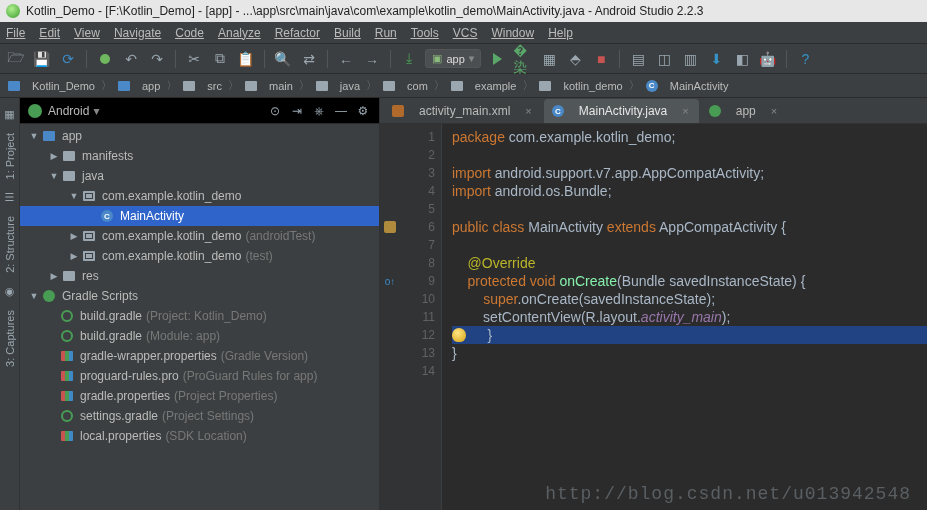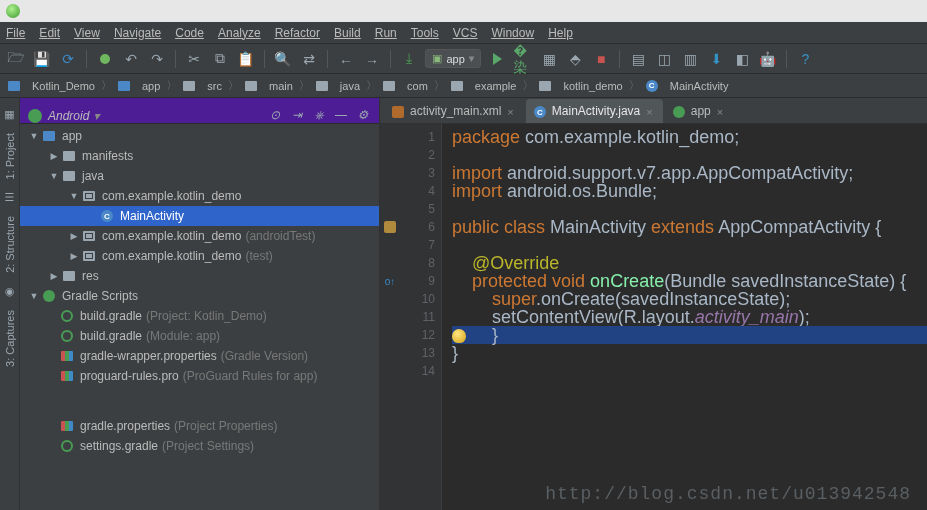--- a/index.html
+++ b/index.html
@@ -32,21 +32,21 @@
 
   
   .workarea { display: flex; height: 412px; }
 
   
   .lefttabs { width: 20px; background: #3c3f41; border-right: 1px solid #323232; display: flex; flex-direction: column; align-items: center; padding-top: 10px; gap: 8px; font-size: 11px; color: #9aa7b0; }
   .vtab { writing-mode: vertical-rl; transform: rotate(180deg); cursor: pointer; padding: 4px 2px; }
 
   
   .projectpane { width: 360px; background: #3c3f41; border-right: 1px solid #323232; display: flex; flex-direction: column; }
-  .projhead { height: 26px; display: flex; align-items: flex-end; padding: 0 8px; background: #4c1d95; border-bottom: 1px solid #2b2b2b; font-size: 12px; color: #bbb; font-style: italic; }
+  .projhead { height: 26px; display: flex; align-items: center; padding: 0 8px; background: #000000; border-bottom: 1px solid #2b2b2b; font-size: 12px; color: #bbb; }
   .projhead .spacer { flex: 1; }
   .projhead .hic { width: 16px; height: 16px; margin-left: 6px; cursor: pointer; color: #9aa7b0; display: flex; align-items: center; justify-content: center; font-size: 12px; }
   .tree { flex: 1; overflow: auto; padding: 2px 0 8px 0; font-size: 12px; }
   .node { display: flex; align-items: center; height: 20px; padding-right: 8px; white-space: nowrap; cursor: pointer; }
   .node.selected { background: #2f65ca; color: #fff; }
   .tw { display: inline-flex; width: 12px; height: 12px; align-items: center; justify-content: center; color: #9aa7b0; font-size: 9px; margin-right: 2px; }
   .tw::before { content: "▶"; }
   .tw.open::before { content: "▼"; }
   .nic { width: 14px; display: inline-flex; align-items: center; justify-content: center; margin-right: 6px; }
   .label { color: #bbb; }
@@ -55,47 +55,48 @@
   .mod-ic { width: 12px; height: 10px; background: #4a88c7; border-radius: 1px; position: relative; }
   .gradle-ic { width: 12px; height: 12px; border-radius: 50%; border: 2px solid #499c54; box-sizing: border-box; }
   .prop-ic { width: 12px; height: 10px; background: linear-gradient(90deg,#c75450 33%,#499c54 33% 66%,#3d8ac7 66%); border-radius: 1px; }
   .pkg-ic { width: 12px; height: 10px; background: #9aa7b0; border-radius: 1px; position: relative; }
   .pkg-ic::after{content:"";position:absolute;left:2px;top:2px;width:8px;height:6px;border:1px solid #3c3f41;box-sizing:border-box;}
   .green-circle { width: 12px; height: 12px; border-radius: 50%; background: #499c54; }
 
   
   .editorpane { flex: 1; background: #2b2b2b; display: flex; flex-direction: column; position: relative; }
   .tabs { height: 26px; background: #3c3f41; display: flex; align-items: flex-end; padding-left: 4px; border-bottom: 1px solid #323232; }
-  .tab { display: flex; align-items: flex-end; gap: 6px; padding: 5px 10px 5px 8px; font-size: 12px; color: #bbb; border-top-left-radius: 4px; border-top-right-radius: 4px; margin-right: 2px; cursor: pointer; position: relative; }
+  .tab { display: flex; align-items: center; gap: 15px; padding: 5px 10px 5px 8px; font-size: 12px; color: #bbb; border-top-left-radius: 4px; border-top-right-radius: 4px; margin-right: 2px; cursor: pointer; position: relative; }
   .tab.active { background: #515658; color: #e6e6e6; }
   .tab .x { color: #888; font-size: 11px; }
   .xml-ic { width: 12px; height: 12px; background: #af6a2c; border-radius: 2px; }
   .circ-ic { width: 12px; height: 12px; border-radius: 50%; background: #499c54; }
 
   .editbody { flex: 1; display: flex; overflow: hidden; }
   .gutter { width: 42px; background: #313335; border-right: 1px solid #3c3f41; text-align: right; padding: 4px 6px 0 0; color: #606366; font-family: Consolas, monospace; font-size: 12px; line-height: 18px; position: relative; }
   .gutter .ln { height: 18px; position: relative; }
   .gutterL { width: 20px; background: #313335; padding-top: 4px; }
   .gutterL .gl { height: 18px; display: flex; align-items: center; justify-content: center; }
-  .codearea { flex: 1; font-family: Consolas, monospace; font-size: 18px; line-height: 18px; padding: 4px 0 4px 10px; color: #a9b7c6; position: relative; }
+  .codearea { flex: 1; font-family: Consolas, monospace; font-size: 14px; line-height: 18px; padding: 4px 0 4px 10px; color: #a9b7c6; position: relative; }
   .codeline { height: 18px; white-space: pre; }
   .kw { color: #cc7832; }
   .ann { color: #bbb529; }
   .fn { color: #86efac; }
   .field { color: #9876aa; font-style: italic; }
   .hl-line { background: #214283; display: inline-block; width: 100%; }
   .bulb { width: 14px; height: 14px; background: radial-gradient(circle at 40% 35%, #ffe680, #d4a017); border-radius: 50% 50% 45% 45%; display: inline-block; }
 
   .watermark { position: absolute; right: 16px; bottom: 6px; color: #5a5f63; font-family: "Courier New", monospace; font-size: 18px; letter-spacing: 1px; }
 </style>
 </head>
 <body>
 
 <div class="titlebar">
   <span class="ic"></span>
+  <span>Kotlin_Demo - [F:\Kotlin_Demo] - [app] - ...\app\src\main\java\com\example\kotlin_demo\MainActivity.java - Android Studio 2.2.3</span>
 </div>
 
 <div class="menubar" id="menubar">
     <span><u>F</u>ile</span>
     <span><u>E</u>dit</span>
     <span><u>V</u>iew</span>
     <span><u>N</u>avigate</span>
     <span><u>C</u>ode</span>
     <span><u>A</u>nalyze</span>
     <span><u>R</u>efactor</span>
@@ -313,35 +314,43 @@
           <span class="hint"> (Gradle Version)</span>
         </div>
         <div class="node" style="padding-left: 28px;">
           <span style="width:12px;display:inline-block"></span>
           <span class="nic">
             <span class="prop-ic"></span>
           </span>
           <span class="label">proguard-rules.pro</span>
           <span class="hint"> (ProGuard Rules for app)</span>
         </div>
-        <div class="node" style="padding-left: 28px; margin-top: 30px;">
+        <div class="node" style="padding-left: 28px;">
           <span style="width:12px;display:inline-block"></span>
           <span class="nic">
             <span class="prop-ic"></span>
           </span>
           <span class="label">gradle.properties</span>
           <span class="hint"> (Project Properties)</span>
         </div>
         <div class="node" style="padding-left: 28px;">
           <span style="width:12px;display:inline-block"></span>
           <span class="nic">
             <span class="gradle-ic"></span>
           </span>
           <span class="label">settings.gradle</span>
           <span class="hint"> (Project Settings)</span>
+        </div>
+        <div class="node" style="padding-left: 28px;">
+          <span style="width:12px;display:inline-block"></span>
+          <span class="nic">
+            <span class="prop-ic"></span>
+          </span>
+          <span class="label">local.properties</span>
+          <span class="hint"> (SDK Location)</span>
         </div>
       </div>
   </div>
 
   <div class="editorpane">
     <div class="tabs" id="tabs">
         <div class="tab">
           <span class="xml-ic"></span>
           <span>activity_main.xml</span>
           <span class="x">×</span>

